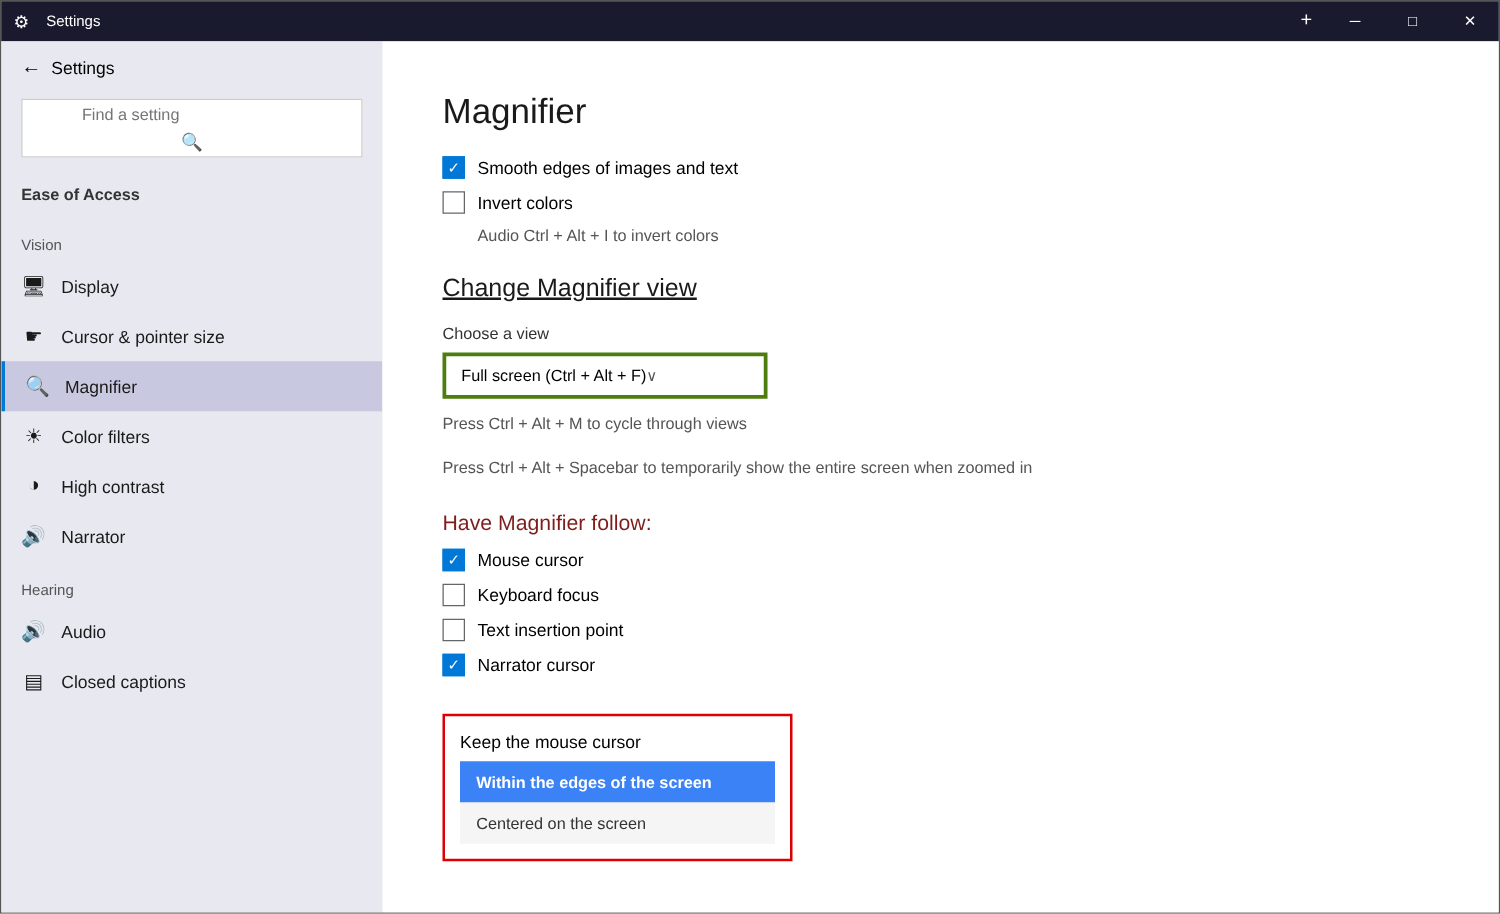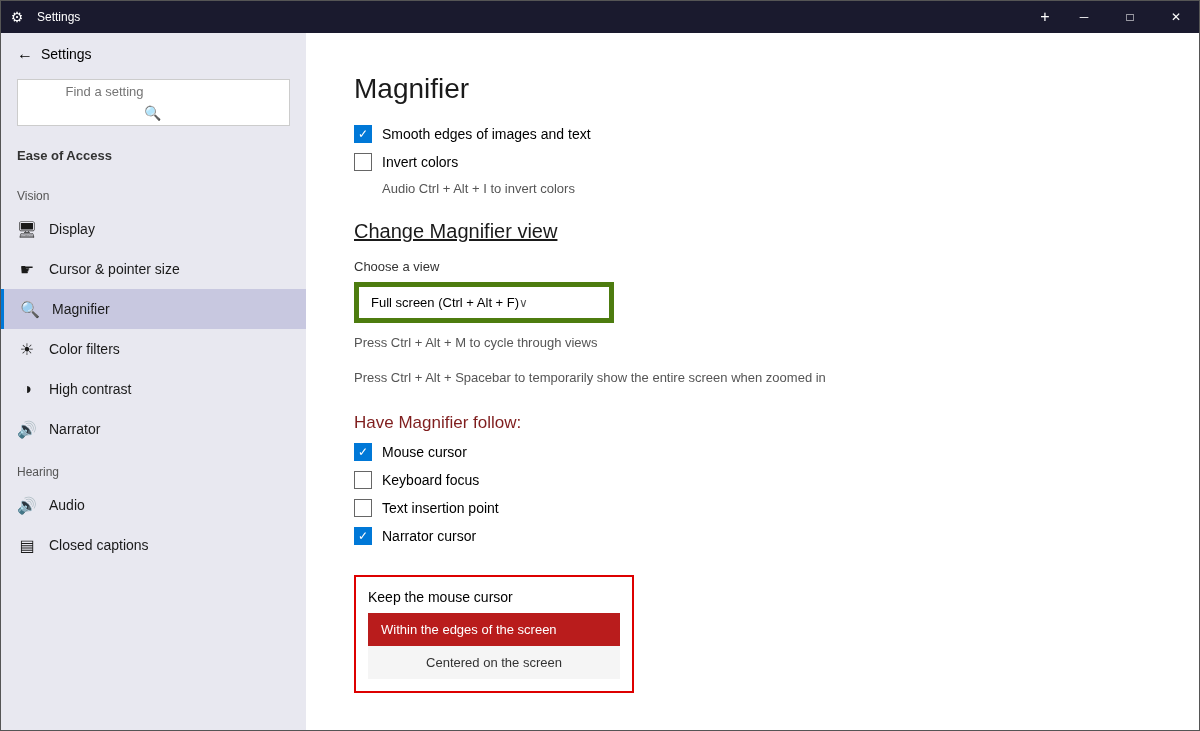--- a/index.html
+++ b/index.html
@@ -59,39 +59,39 @@
     .checkbox-box.checked { background: #0078d7; border-color: #0078d7; color: #fff; font-size: 12px; }
     .checkbox-label { font-size: 14px; }
 
     .hint-text { font-size: 13px; color: #555; margin-bottom: 20px; margin-top: 4px; margin-left: 28px; }
 
     .section-heading { font-size: 20px; font-weight: 300; margin: 24px 0 16px; color: #1a1a1a; text-decoration: underline; }
 
     .choose-label { font-size: 13px; color: #333; margin-bottom: 8px; }
     .dropdown-select {
       display: flex; align-items: center; 
-      border: 5px solid #4d7c0f; padding: 8px 12px; width: 260px; cursor: pointer;
+      border: 3px solid #4d7c0f; padding: 8px 12px; width: 260px; cursor: pointer;
       background: #fff; margin-bottom: 12px;
     }
     .dropdown-select-text { font-size: 13px; }
     .dropdown-arrow { font-size: 12px; color: #555; }
 
     .follow-label { font-size: 17px; color: #7f1d1d; margin: 28px 0 10px; }
 
     .keep-cursor-box {
       border: 2px solid #d00; margin-top: 20px; padding: 12px;
       display: inline-block; min-width: 280px;
     }
     .keep-cursor-label { font-size: 14px; margin-bottom: 8px; }
     .dropdown-option {
       padding: 8px 12px; font-size: 13px; cursor: pointer;
       border: 1px solid transparent;
     }
-    .dropdown-option.selected { background: #b91c1c; color: #fff; }
-    .dropdown-option:not(.selected) { background: #f5f5f5; color: #333; text-align: center; }
+    .dropdown-option.selected { background: #3b82f6; color: #fff; font-weight: bold; }
+    .dropdown-option:not(.selected) { background: #f5f5f5; color: #333; }
   </style>
 </head>
 <body>
 
 <div class="window">
 
   <div class="titlebar">
     <div class="titlebar-icon">⚙</div>
     <span class="titlebar-title">Settings</span>
     <div class="titlebar-new-tab">+</div>

